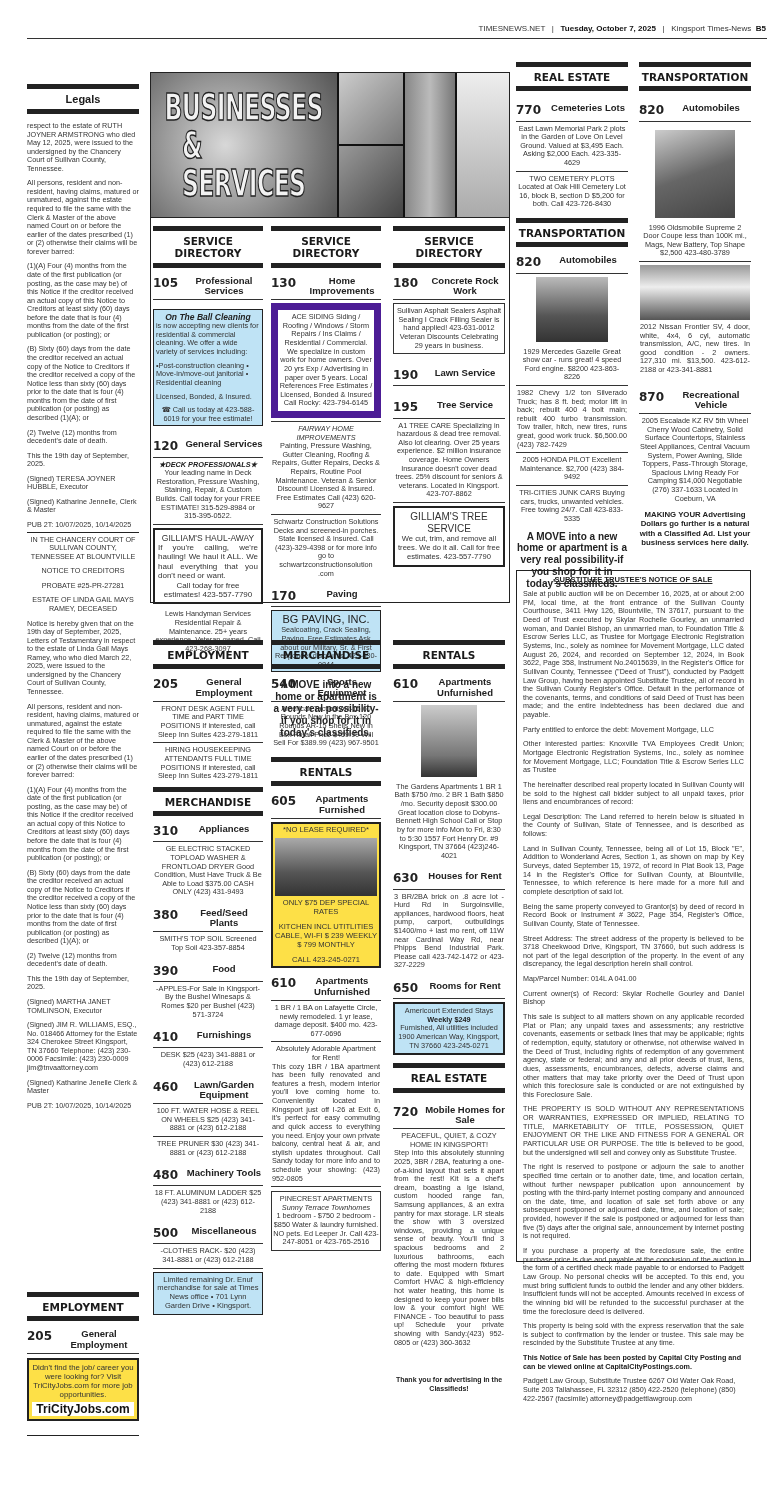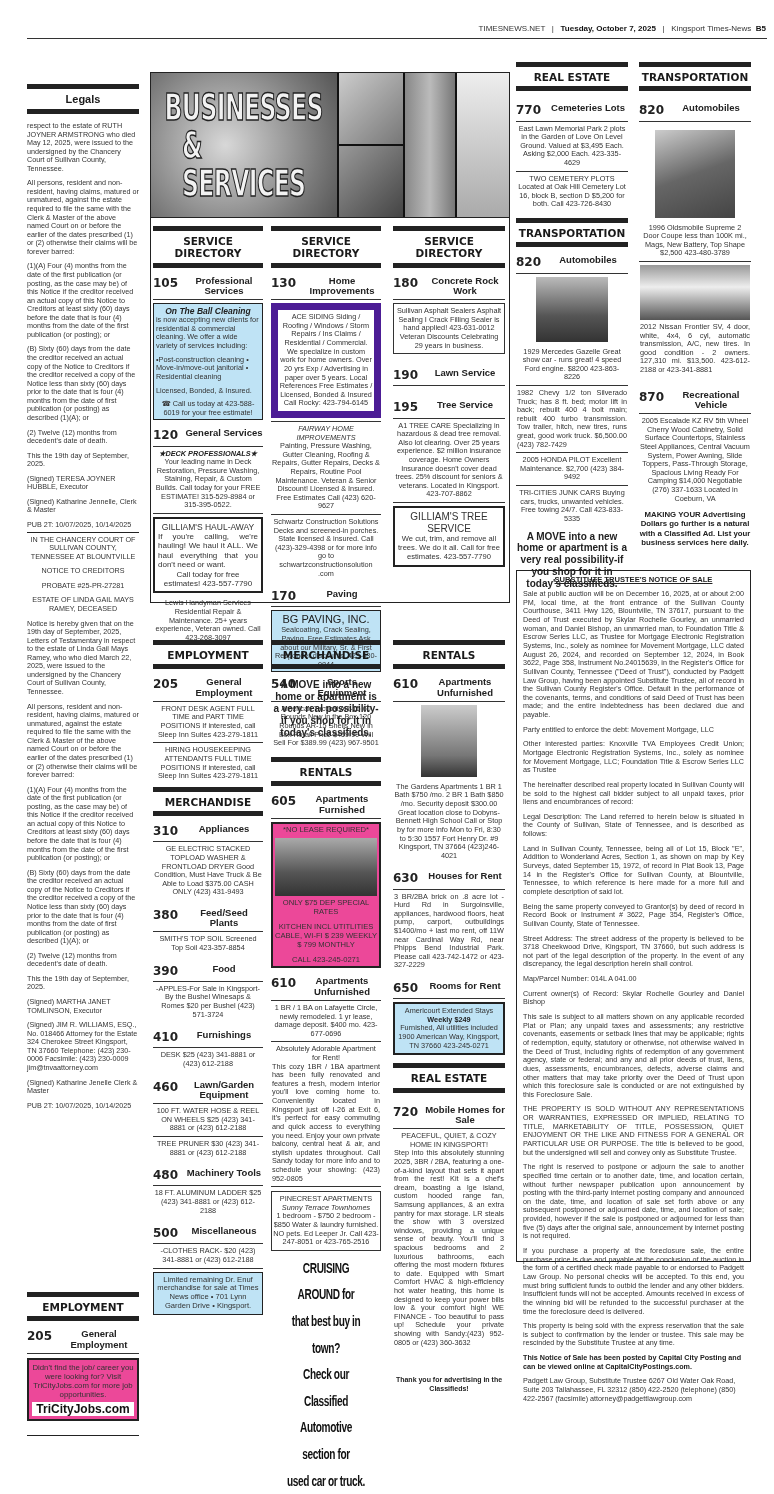--- a/index.html
+++ b/index.html
@@ -10,21 +10,21 @@
 .mastline{position:absolute;left:27px;top:38px;width:740px;height:1px;background:#333}
 .bar{height:5px;background:#222}
 .sechead{font-family:"DejaVu Sans",sans-serif;font-weight:bold;font-size:10.5px;text-align:center;color:#1a1a1a;padding:4px 0 3px}
 .cathead{display:flex;align-items:flex-start;border-bottom:1px solid #333;padding:4px 0 3px;margin-top:4px}
 .cathead .num{font-family:"DejaVu Sans",sans-serif;font-weight:bold;font-size:12px;width:32px;color:#222}
 .cathead .name{flex:1;text-align:center;font-weight:bold;font-size:9.5px;line-height:1.08;color:#222}
 .ad{text-align:center;padding:3px 1px;font-size:7.3px;line-height:1.18;color:#333}
 .adsep{border-bottom:1px solid #333}
 .boxad{border:2px solid #222;margin:3px 2px;padding:3px}
 .blue{background:#bfe3f5}
-.yellow{background:#ec4899}
+.yellow{background:#fde047}
 .just{text-align:justify}
 .legal{font-size:7.2px;line-height:1.19;color:#333}
 .legal p{margin-bottom:6px}
 .center{text-align:center}
 .bigmove{font-weight:bold;font-size:10px;text-align:center;padding:4px 0;color:#222}
 .photo{background:#888;margin:3px auto}
 .cruise{font-family:"Liberation Sans",sans-serif;font-weight:bold;font-size:14px;text-align:center;line-height:1.9;transform:scaleX(0.72);transform-origin:center;letter-spacing:-0.5px;color:#111}
 .notice{border:1.5px solid #222;padding:4px 6px;font-size:7.2px;line-height:1.2;text-align:justify;color:#333}
 .notice p{margin-bottom:6px}
 </style>
@@ -105,21 +105,21 @@
 <div class="abs" style="left:150px;top:218px;width:360px;height:385px;border-left:1px solid #222;border-right:1px solid #222;border-bottom:1px solid #222"></div>
 
 <div class="abs" style="left:153px;top:226px;width:110px;">
   <div class="bar"></div>
   <div class="sechead">SERVICE DIRECTORY</div>
   <div class="bar"></div>
   <div class="cathead">
       <span class="num">105</span>
       <span class="name">Professional Services</span>
     </div>
-  <div class="boxad blue" style="margin:3px 0;padding:2px;border-width:1.5px;font-size:7.3px;color:#333">
+  <div class="boxad blue" style="margin:9px 0;padding:2px;border-width:1.5px;font-size:7.3px;color:#333">
     <div style="text-align:center;font-weight:bold;font-style:italic;font-size:8.5px;color:#222">On The Ball Cleaning</div>
     <div style="margin-bottom:5px">is now accepting new clients for residential &amp; commercial cleaning. We offer a wide variety of services including:</div>
     <div style="margin-bottom:5px">•Post-construction cleaning • Move-in/move-out janitorial • Residential cleaning</div>
     <div style="margin-bottom:5px">Licensed, Bonded, &amp; Insured.</div>
     <div class="center">☎ Call us today at 423-588-6019 for your free estimate!</div>
   </div>
   <div class="cathead">
       <span class="num">120</span>
       <span class="name">General Services</span>
     </div>
@@ -241,27 +241,20 @@
     </div>
   <div class="ad adsep">1 BR / 1 BA on Lafayette Circle, newly remodeled. 1 yr lease, damage deposit. $400 mo. 423-677-0696</div>
   <div class="ad adsep">
     <div>Absolutely Adorable Apartment for Rent!</div>
     <div class="just">This cozy 1BR / 1BA apartment has been fully renovated and features a fresh, modern interior you'll love coming home to. Conveniently located in Kingsport just off I-26 at Exit 6, it's perfect for easy commuting and quick access to everything you need. Enjoy your own private balcony, central heat &amp; air, and stylish updates throughout. Call Sandy today for more info and to schedule your showing: (423) 952-0805</div>
   </div>
   <div class="ad" style="border:1px solid #333;margin:4px 0">
     <div>PINECREST APARTMENTS</div>
     <div style="font-style:italic">Sunny Terrace Townhomes</div>
     <div>1 bedroom - $750 2 bedroom - $850 Water &amp; laundry furnished. NO pets. Ed Leeper Jr. Call 423-247-8051 or 423-765-2516</div>
-  </div>
-  <div style="margin-top:4px">
-    <div class="cruise">CRUISING AROUND for</div>
-    <div class="cruise">that best buy in town?</div>
-    <div class="cruise">Check our Classified</div>
-    <div class="cruise">Automotive section for</div>
-    <div class="cruise">used car or truck.</div>
   </div>
 </div>
 
 <div class="abs" style="left:393px;top:226px;width:112px;">
   <div class="bar"></div>
   <div class="sechead">SERVICE DIRECTORY</div>
   <div class="bar"></div>
   <div class="cathead">
       <span class="num">180</span>
       <span class="name">Concrete Rock Work</span>

